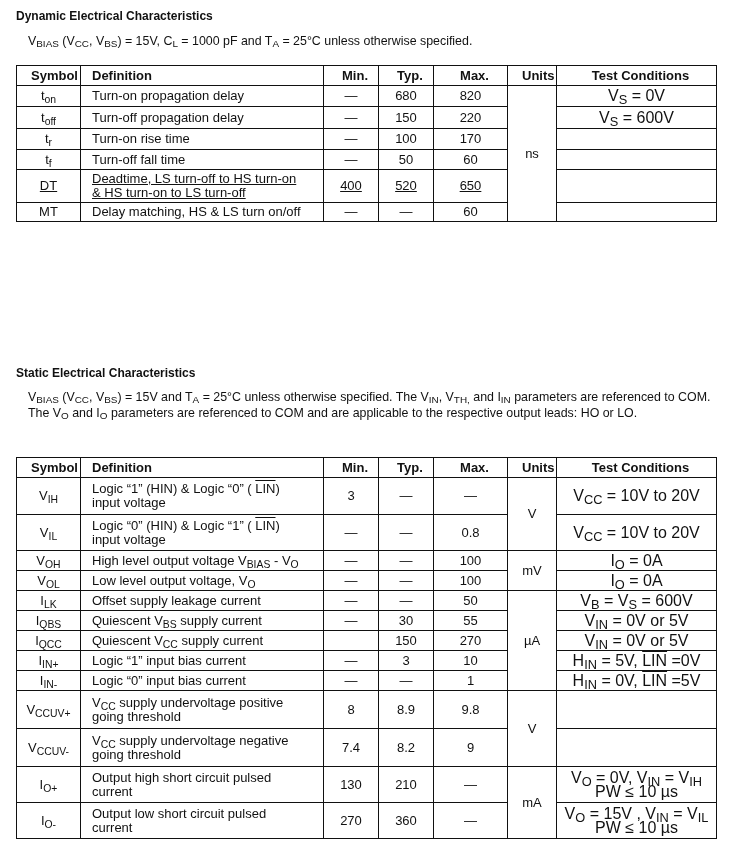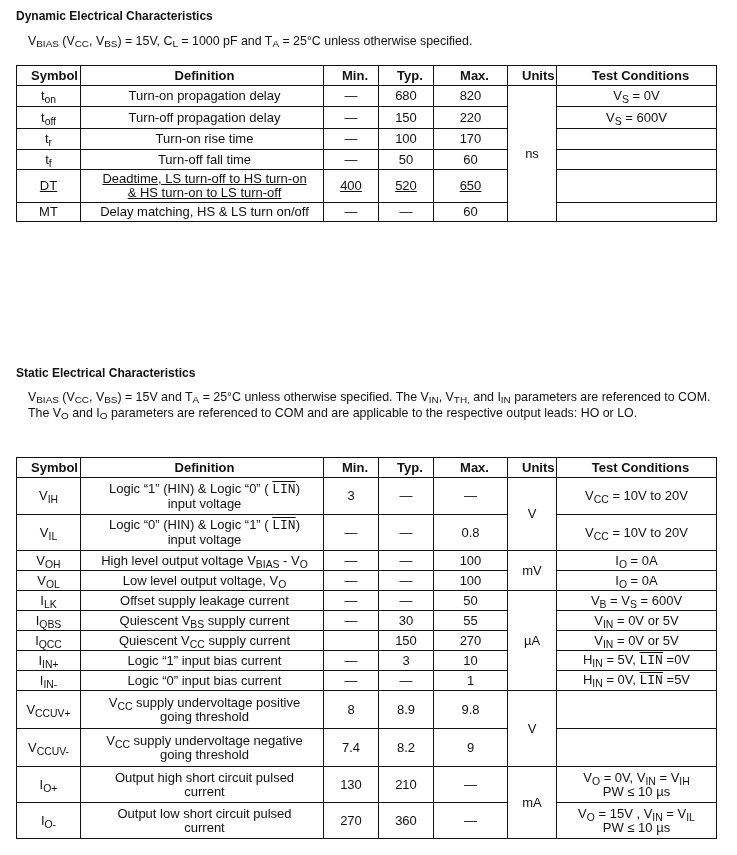--- a/index.html
+++ b/index.html
@@ -1,26 +1,26 @@
 <!DOCTYPE html>
 <html><head>
 <meta charset="utf-8">
 <style>
   html, body { margin: 0; padding: 0; background: #ffffff; }
   body { width: 737px; height: 855px; position: relative; overflow: hidden;
          font-family: "Liberation Sans", sans-serif; color: #111; }
   .title { position: absolute; left: 16px; font-size: 12px; font-weight: bold; }
   .desc { position: absolute; left: 28px; font-size: 12.4px; line-height: 16px; width: 690px; }
   sub { font-size: 0.8em; vertical-align: -0.25em; line-height: 0; }
-  .ovl { text-decoration: overline; font-family: Liberation Mono, monospace; }
+  .ovl { text-decoration: overline; }
   table { position: absolute; left: 16px; border-collapse: collapse; table-layout: fixed; width: 700px; }
   td, th { border: 1.3px solid #111; font-size: 13px; padding: 0 6px; text-align: center; line-height: 14px; }
   th { font-weight: bold; height: 19px; padding-left: 14px; }
-  th.def, td.def { text-align: center; padding-left: 11px; }
-  td.cond { font-size: 13px; }
+  th.def, td.def { text-align: left; padding-left: 11px; }
+  td.cond { font-size: 16px; }
   col.c-sym { width: 64px; } col.c-def { width: 243px; } col.c-min { width: 55px; }
   col.c-typ { width: 55px; } col.c-max { width: 74px; } col.c-unit { width: 49px; } col.c-cond { width: 160px; }
 </style>
 </head>
 <body>
 
 <div class="title" style="top:9px">Dynamic Electrical Characteristics</div>
 <div class="desc" style="top:33px">V<sub>BIAS</sub> (V<sub>CC</sub>, V<sub>BS</sub>) = 15V, C<sub>L</sub> = 1000 pF and T<sub>A</sub> = 25°C unless otherwise specified.</div>
 <table style="top:65px">
   <colgroup>

